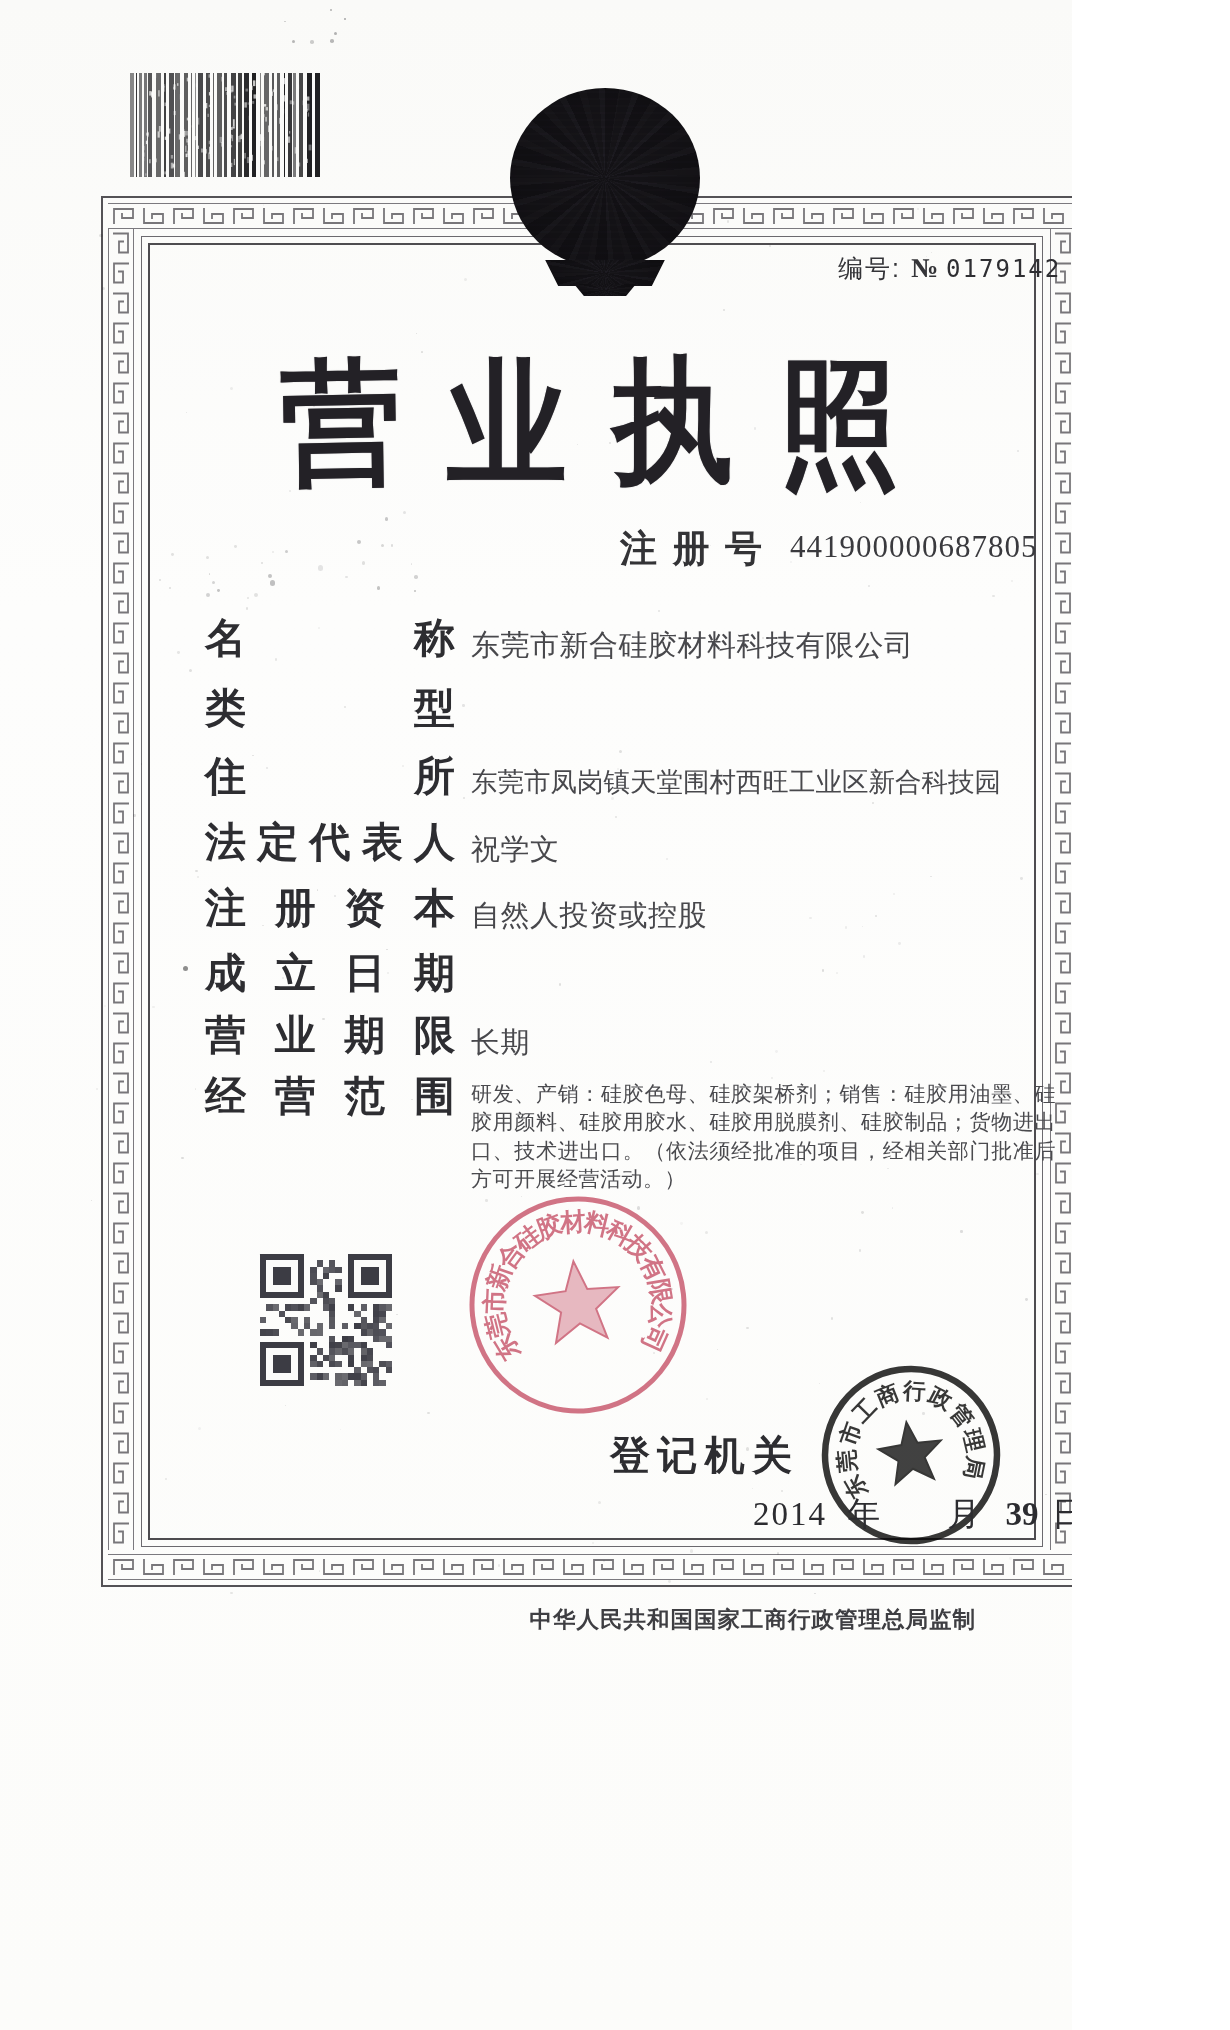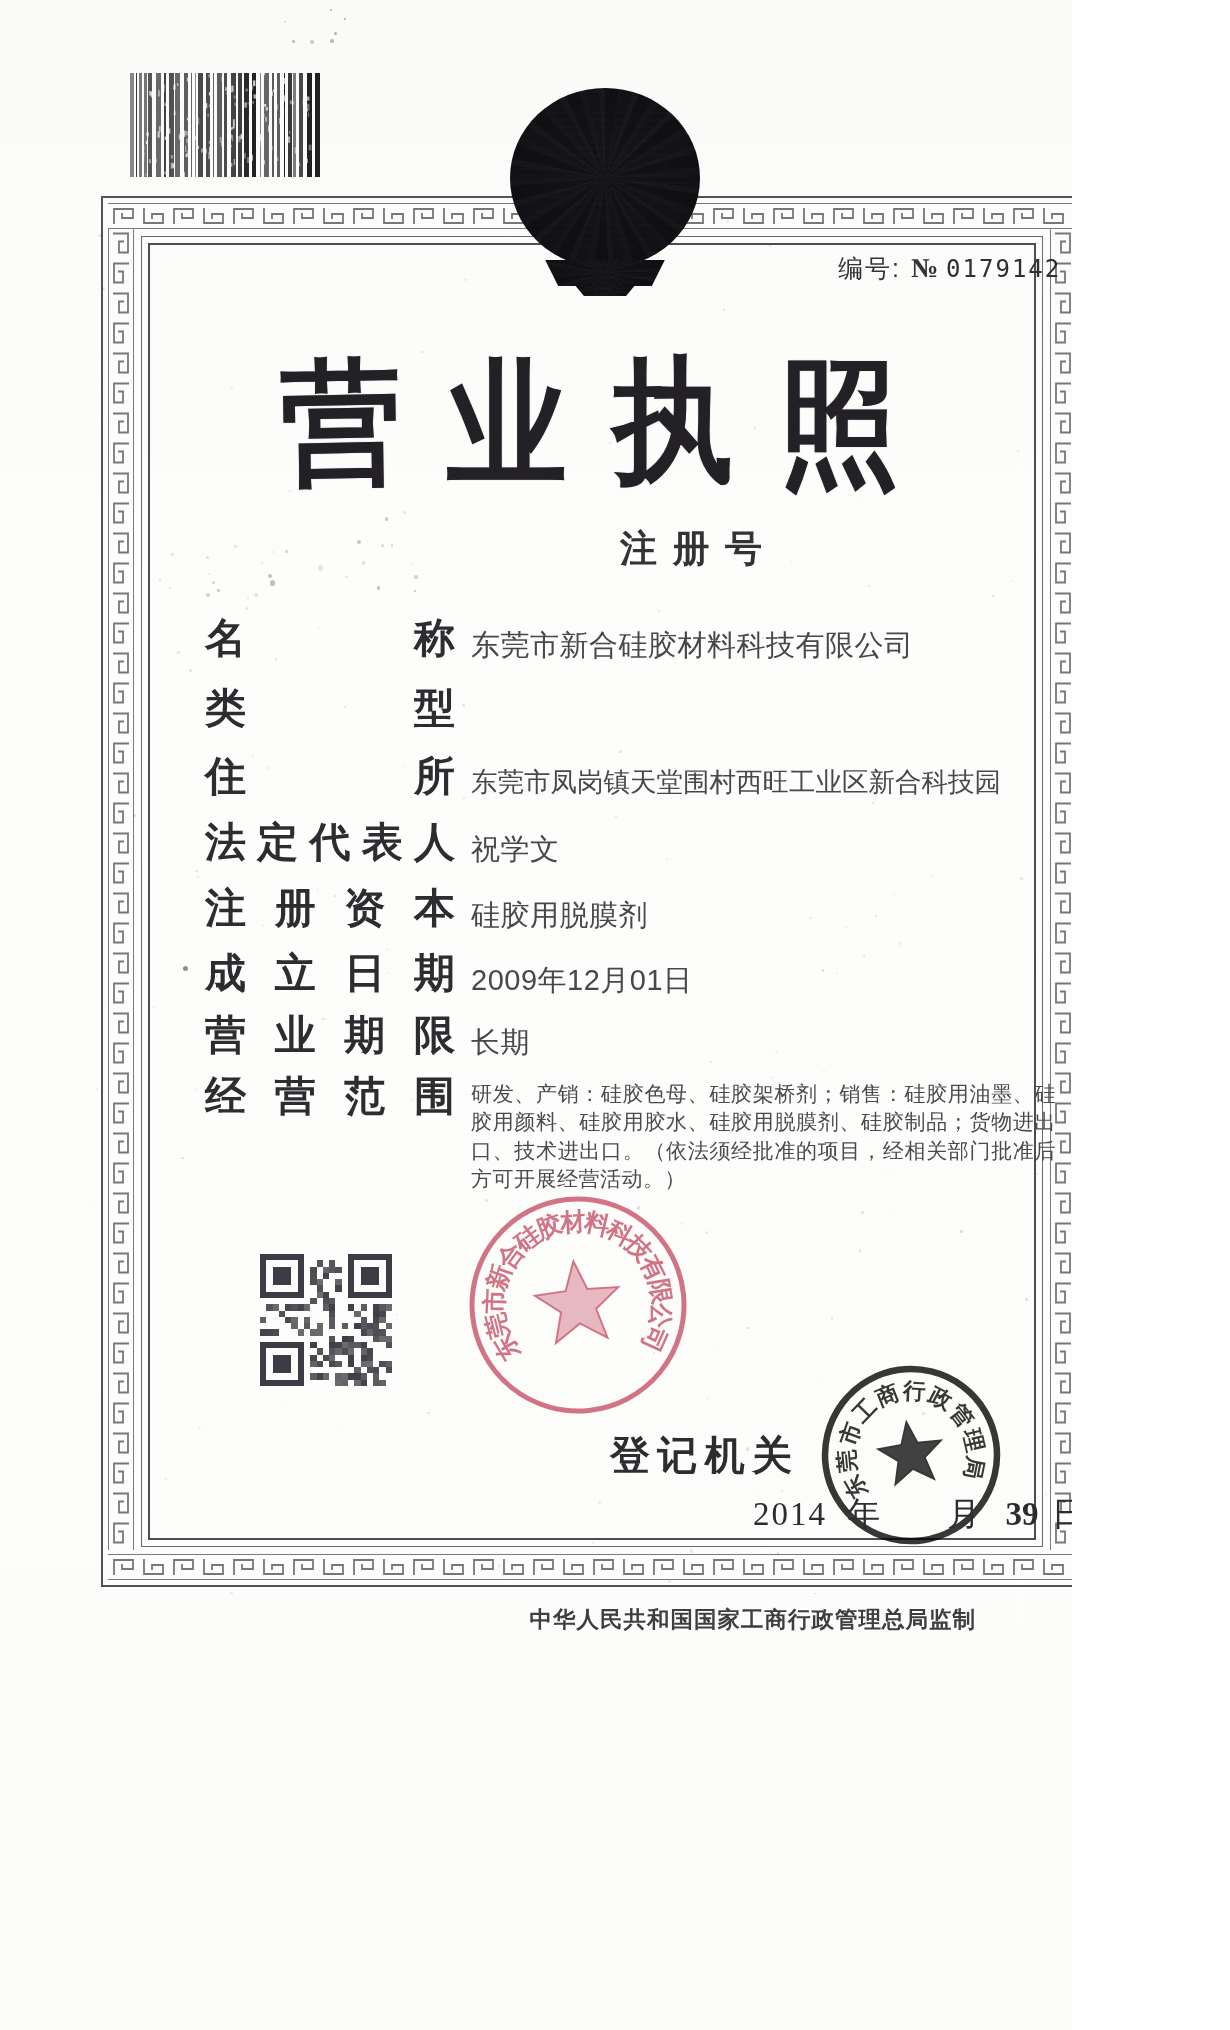--- a/index.html
+++ b/index.html
@@ -311,20 +311,21 @@
         <span>照</span>
       </div>
   </div>
 
   <div class="regno">
     <span class="regno-label spread">
         <span>注</span>
         <span>册</span>
         <span>号</span>
       </span>
+    <span class="regno-value">441900000687805</span>
   </div>
 
   <div class="frow" style="top:616px">
     <span class="f-label spread">
         <span>名</span>
         <span>称</span>
       </span>
     <span class="f-value">东莞市新合硅胶材料科技有限公司</span>
   </div>
   <div class="frow" style="top:686px">
@@ -350,30 +351,29 @@
       </span>
     <span class="f-value">祝学文</span>
   </div>
   <div class="frow" style="top:886px">
     <span class="f-label spread">
         <span>注</span>
         <span>册</span>
         <span>资</span>
         <span>本</span>
       </span>
-    <span class="f-value">硅胶用脱膜剂</span>
+    <span class="f-value">自然人投资或控股</span>
   </div>
   <div class="frow" style="top:951px">
     <span class="f-label spread">
         <span>成</span>
         <span>立</span>
         <span>日</span>
         <span>期</span>
       </span>
-    <span class="f-value">2009年12月01日</span>
   </div>
   <div class="frow" style="top:1013px">
     <span class="f-label spread">
         <span>营</span>
         <span>业</span>
         <span>期</span>
         <span>限</span>
       </span>
     <span class="f-value">长期</span>
   </div>

